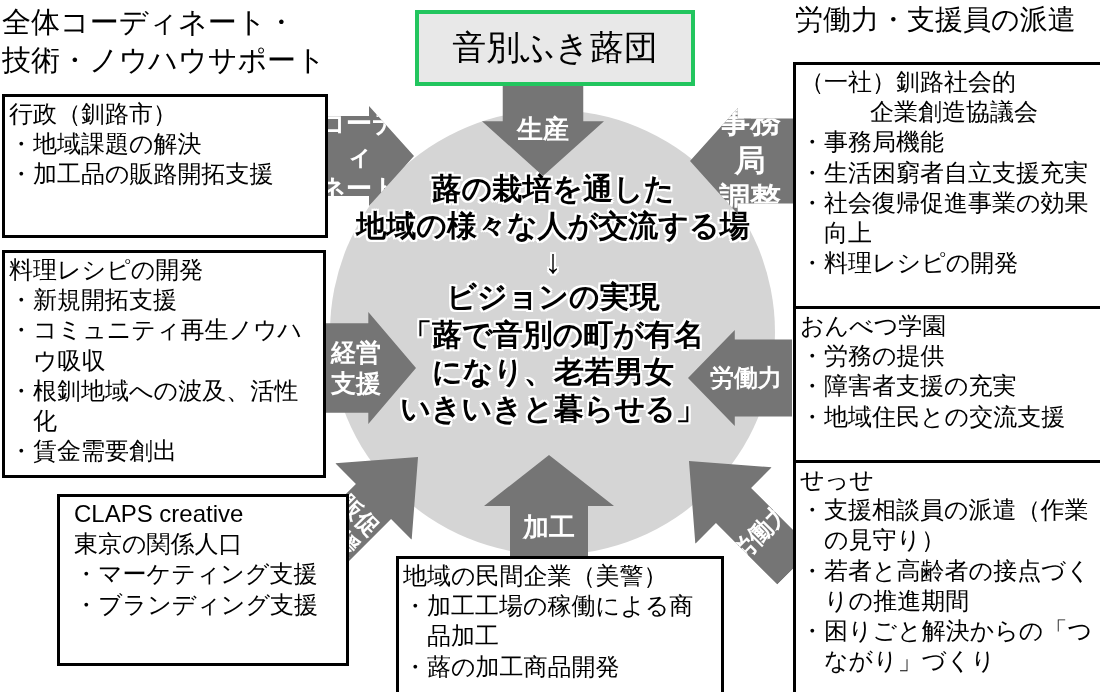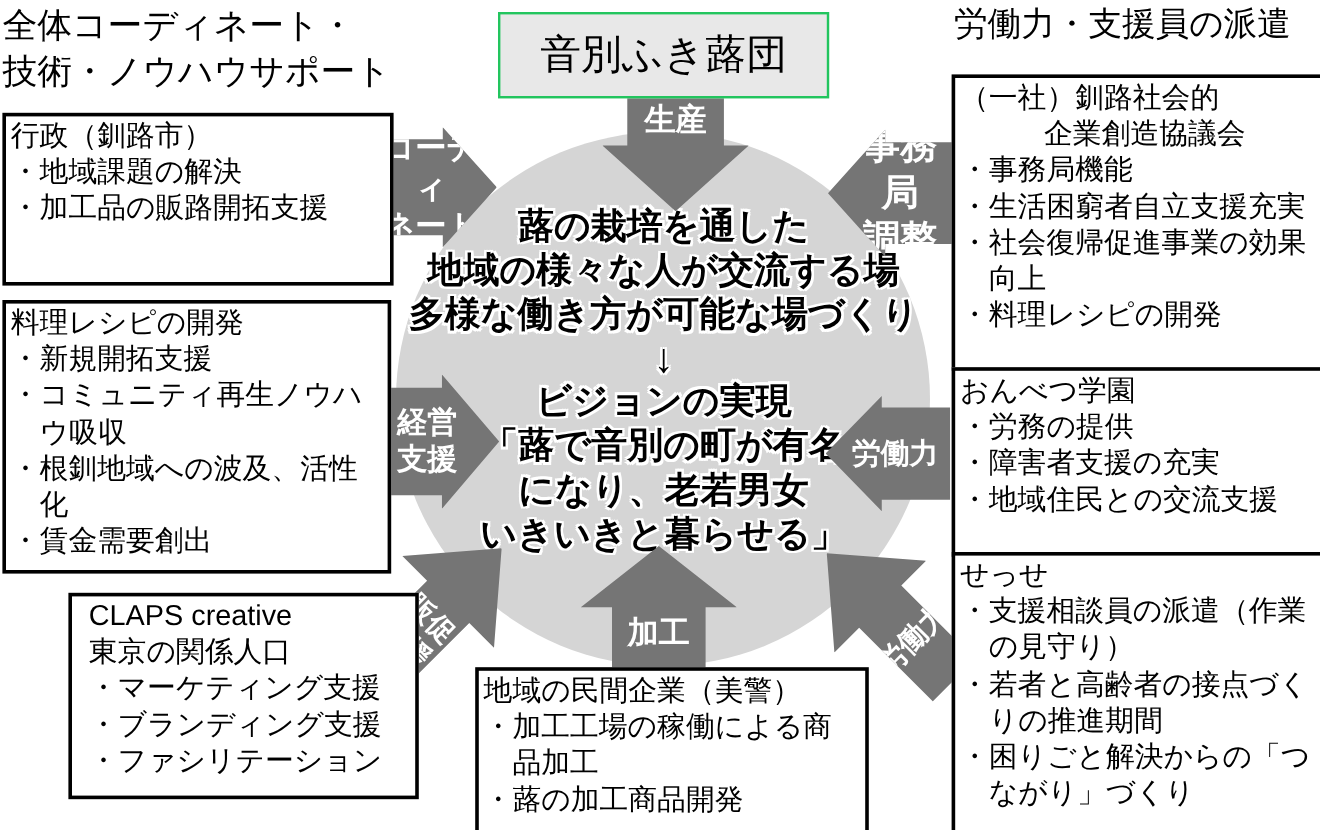--- a/index.html
+++ b/index.html
@@ -19,34 +19,34 @@
             text-shadow:-2px 0 0 #fff,2px 0 0 #fff,0 -2px 0 #fff,0 2px 0 #fff,
                         -2px -2px 0 #fff,2px 2px 0 #fff,-2px 2px 0 #fff,2px -2px 0 #fff; }
   #vision .dn { font-size:34px; line-height:1.0; }
   
   .box { position:absolute; background:#ffffff; border:3px solid #000;
          font-size:24px; line-height:1.26; padding:2px 4px 2px 4px; z-index:5; }
   .box .li { padding-left:24px; text-indent:-24px; }
   .box .hd2-indent { margin-left:70px; }
   
   #main-org { position:absolute; left:415px; top:10px; width:272px; height:68px;
-              background:#e8e8e8; border:2px solid #22c55e; display:flex;
+              background:#e8e8e8; border:4px solid #22c55e; display:flex;
               align-items:center; justify-content:center; font-size:34px; z-index:6; }
   
   .arrow { position:absolute; background:#757575; color:#fff; font-weight:bold;
            display:flex; flex-direction:column; align-items:center; justify-content:center;
            text-align:center; z-index:4; }
   .ar-right { clip-path:polygon(0% 10%,55% 10%,55% 0%,100% 50%,55% 100%,55% 90%,0% 90%); }
   .ar-left  { clip-path:polygon(100% 10%,45% 10%,45% 0%,0% 50%,45% 100%,45% 90%,100% 90%); }
   .ar-down  { clip-path:polygon(17% 0%,83% 0%,83% 43%,100% 43%,50% 100%,0% 43%,17% 43%); }
   .ar-up    { clip-path:polygon(50% 0%,100% 50%,80% 50%,80% 100%,20% 100%,20% 50%,0% 50%); }
   .ar-up-diag { clip-path:polygon(50% 0%,100% 42%,73% 42%,73% 100%,27% 100%,27% 42%,0% 42%); }
 
-  #arrow-seisan { left:502px; top:80px; width:122px; height:96px; font-size:26px;
-                  justify-content:flex-start; padding-top:2px; box-sizing:border-box; }
+  #arrow-seisan { left:482px; top:80px; width:122px; height:96px; font-size:26px;
+                  justify-content:center; padding-top:2px; box-sizing:border-box; }
   #arrow-coord  { left:314px; top:106px; width:100px; height:100px; font-size:26px;
                   line-height:1.25; padding-right:10px; box-sizing:border-box; }
   #arrow-keiei  { left:310px; top:312px; width:106px; height:112px; font-size:25px;
                   line-height:1.25; padding-right:14px; box-sizing:border-box; }
   #arrow-hansoku{ left:311px; top:435px; width:108px; height:150px; font-size:23px;
                   line-height:1.2; transform:rotate(45deg); padding-top:46px; box-sizing:border-box; }
   #arrow-jimu   { left:690px; top:108px; width:106px; height:106px; font-size:31px;
                   line-height:1.25; padding-left:14px; box-sizing:border-box; }
   #arrow-rodo-r { left:688px; top:330px; width:104px; height:96px; font-size:24px;
                   padding-left:12px; box-sizing:border-box; }
@@ -108,21 +108,20 @@
   <div id="arrow-rodo-b" class="arrow ar-up-diag">
     <span>労働力</span>
   </div>
   <div id="arrow-kako" class="arrow ar-up">
     <span>加工</span>
   </div>
 
   <div id="vision">
     <div>蕗の栽培を通した</div>
     <div>地域の様々な人が交流する場</div>
-    <div>多様な働き方が可能な場づくり</div>
     <div class="dn">↓</div>
     <div>ビジョンの実現</div>
     <div>「蕗で音別の町が有名</div>
     <div>になり、老若男女</div>
     <div>いきいきと暮らせる」</div>
   </div>
 
   <div id="box-gyosei" class="box">
     <div>行政（釧路市）</div>
     <div class="li">・地域課題の解決</div>
@@ -135,21 +134,20 @@
     <div class="li">・コミュニティ再生ノウハウ吸収</div>
     <div class="li">・根釧地域への波及、活性化</div>
     <div class="li">・賃金需要創出</div>
   </div>
 
   <div id="box-claps" class="box">
     <div>CLAPS creative</div>
     <div>東京の関係人口</div>
     <div class="li">・マーケティング支援</div>
     <div class="li">・ブランディング支援</div>
-    <div class="li">・ファシリテーション</div>
   </div>
 
   <div id="box-minkan" class="box">
     <div>地域の民間企業（美警）</div>
     <div class="li">・加工工場の稼働による商品加工</div>
     <div class="li">・蕗の加工商品開発</div>
   </div>
 
   <div id="box-kushiro" class="box">
     <div>（一社）釧路社会的</div>

